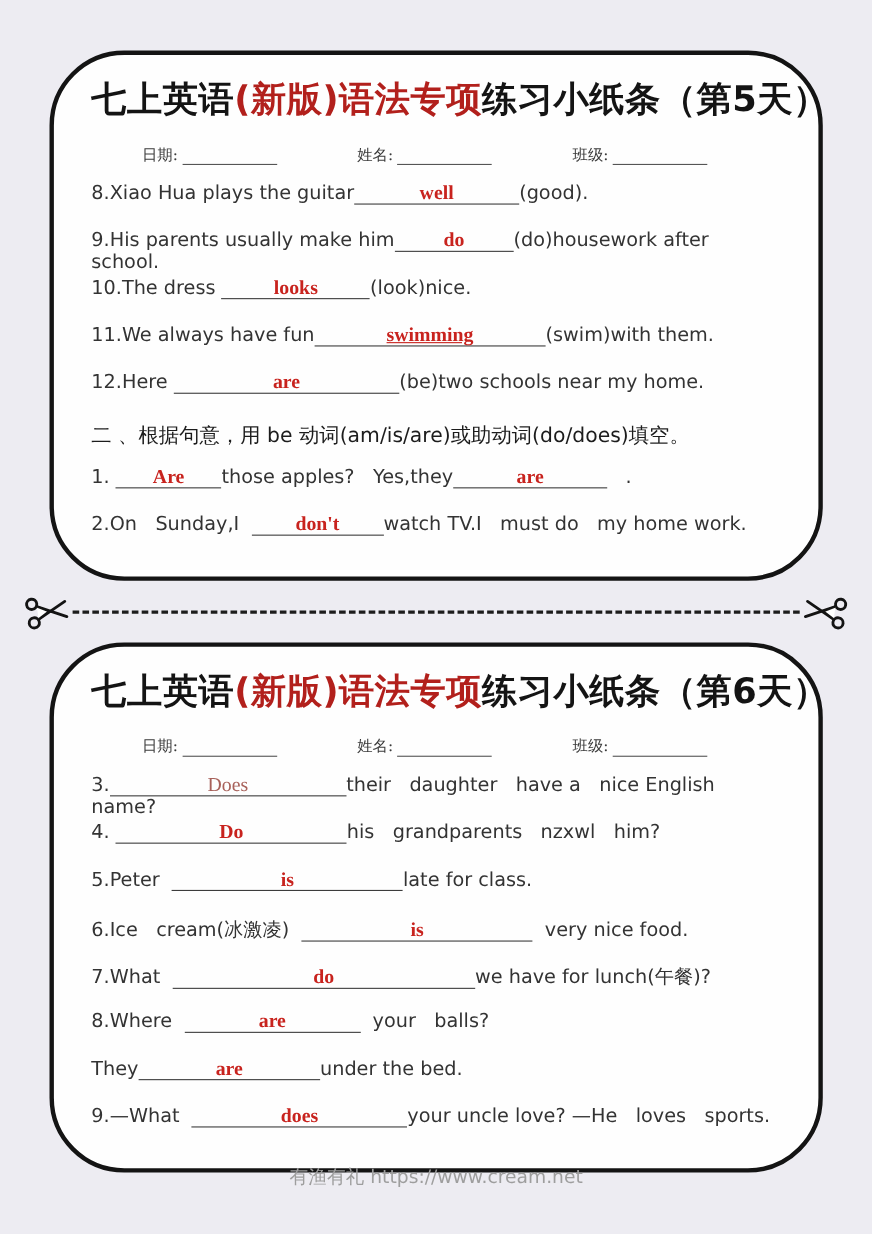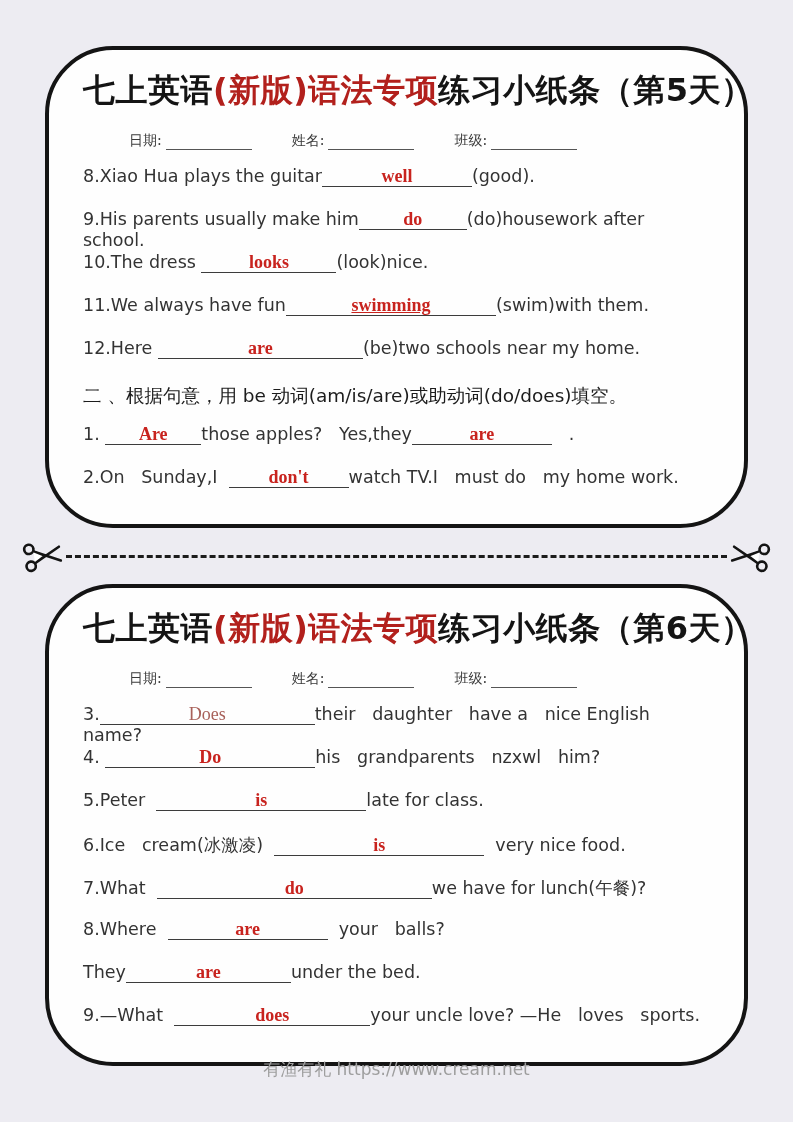--- a/index.html
+++ b/index.html
@@ -26,21 +26,21 @@
     font-weight:bold;
     line-height:52px;
     letter-spacing:0.5px;
     white-space:nowrap;
     color:#141414;
   }
   .card-title .red { color:#b2201c; }
   .fields-row {
     display:flex;
     margin:8px 0 4px 46px;
-    gap:40px;
+    gap:73px;
     font-size:14px;
     color:#3a3a3a;
     font-family:"DejaVu Serif", serif;
     height:26px;
     align-items:flex-end;
     text-align:right;
   }
   .field { display:flex; align-items:flex-end; }
   .field-label { margin-right:4px; }
   .field-line {

